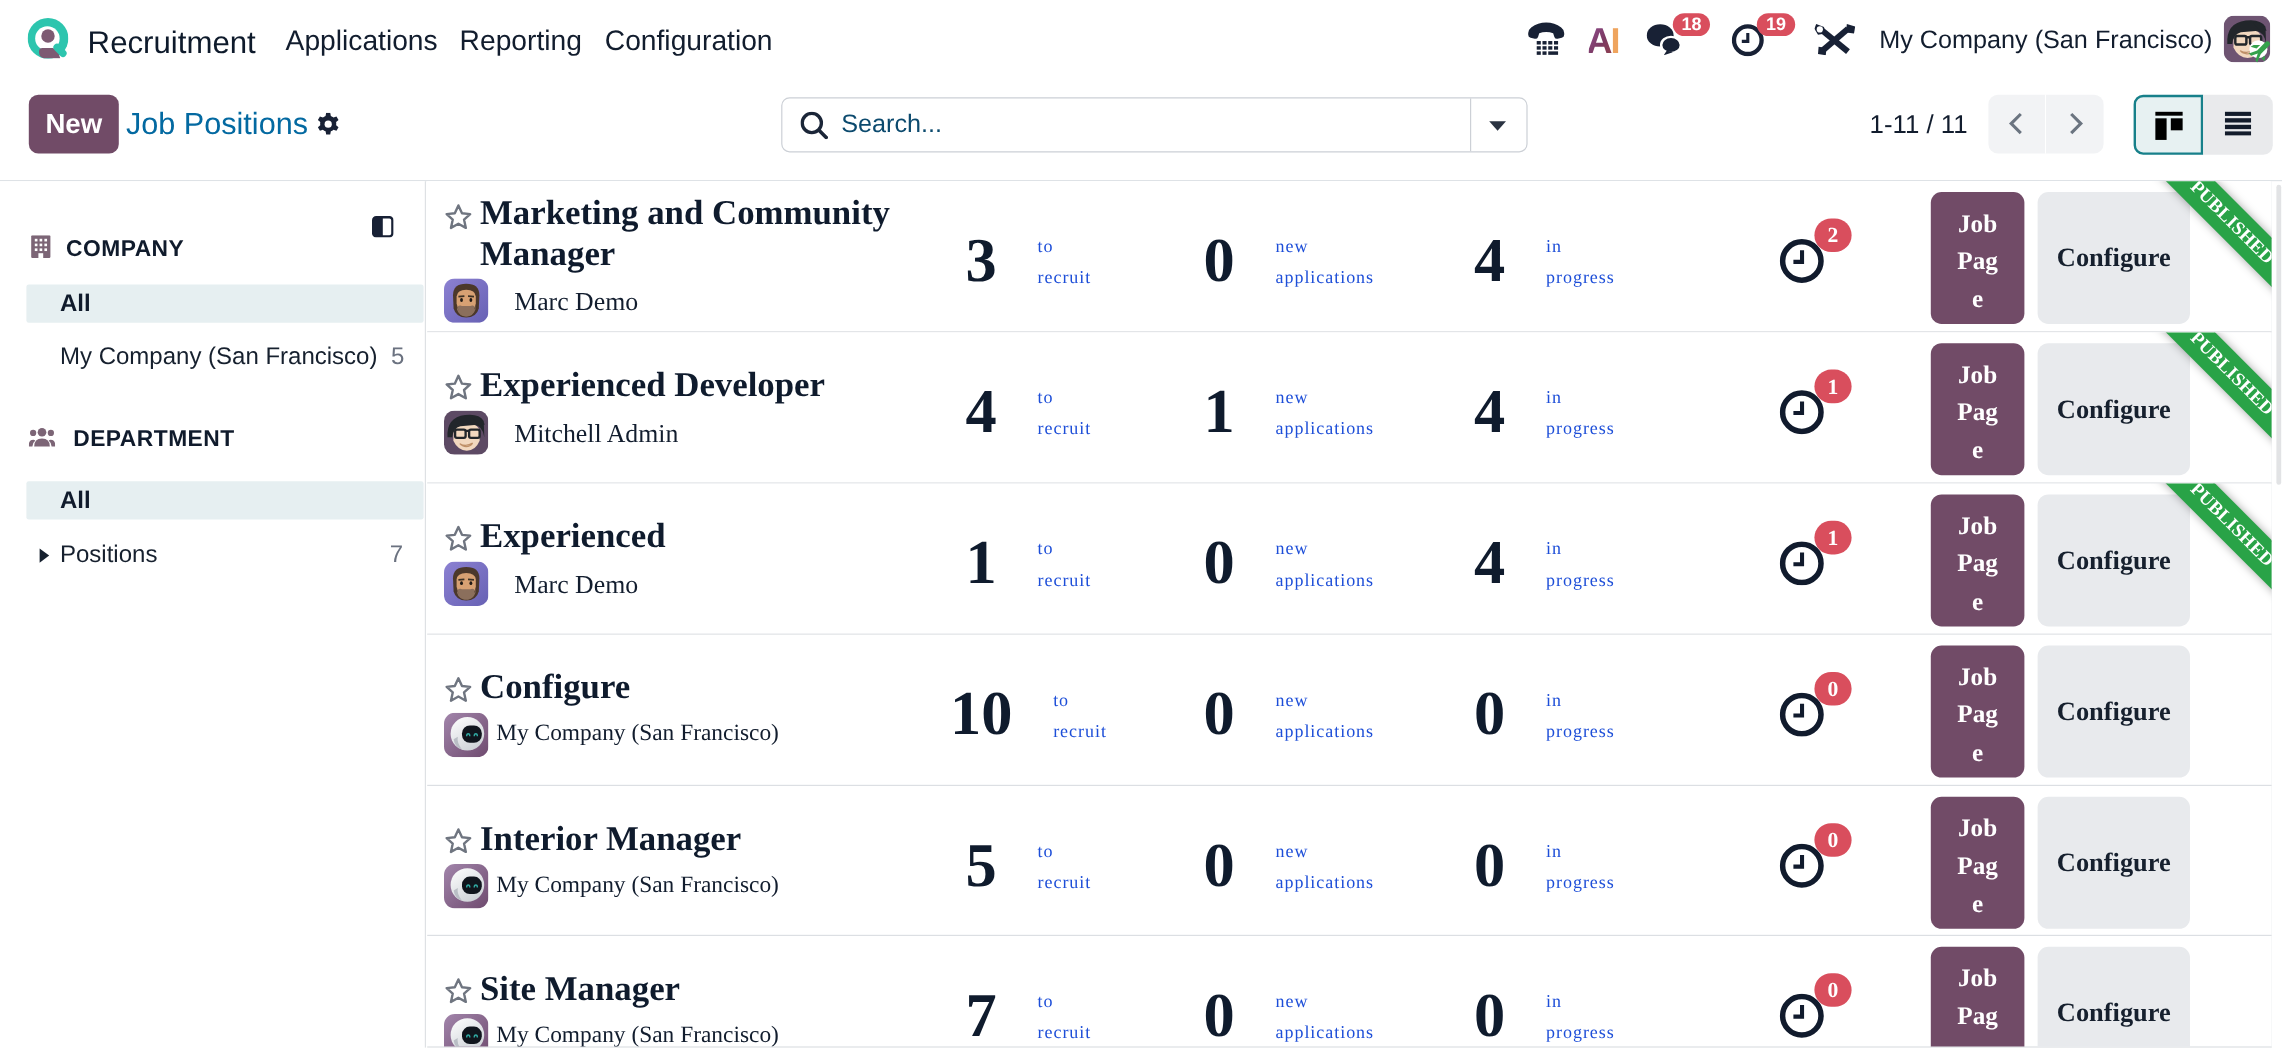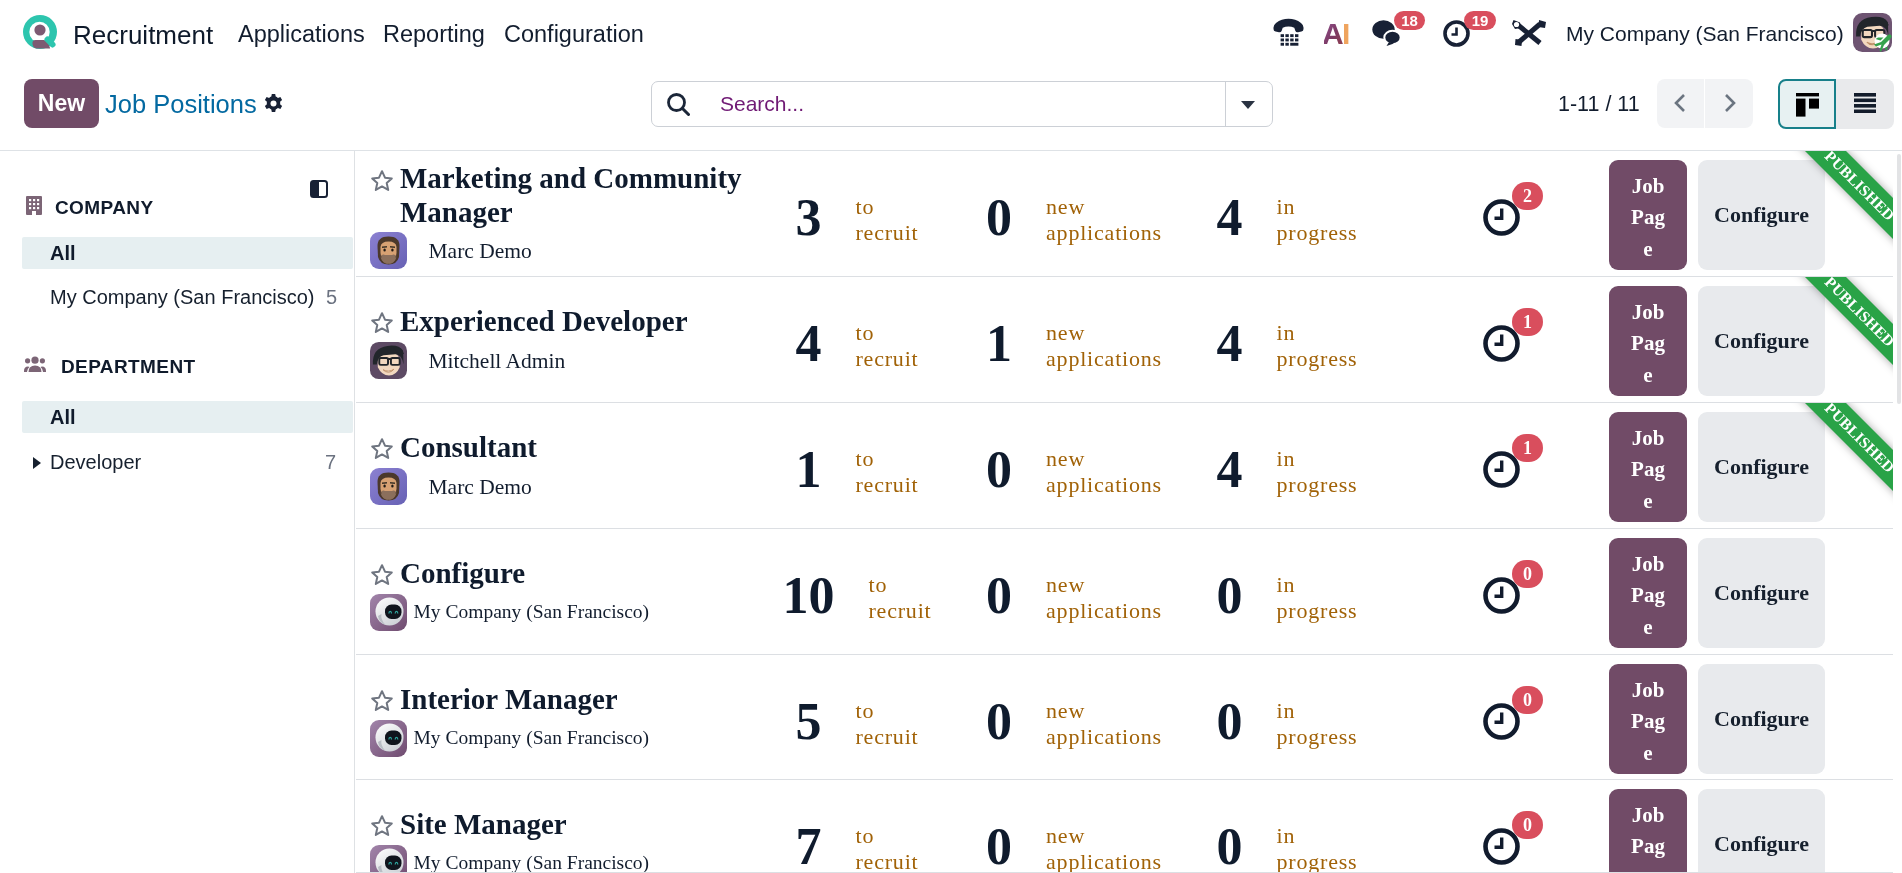--- a/index.html
+++ b/index.html
@@ -15,21 +15,21 @@
 
 .badge-pill { position:absolute; background:#d94e5d; color:#fff; font-size:15px; font-weight:700;
   border-radius:10px; text-align:center; }
 
 
 #cp { position:absolute; left:0; top:66px; width:1902px; height:85px; background:#fff; border-bottom:1px solid #dee2e6; }
 #btn-new { position:absolute; left:24px; top:13px; width:75px; height:49px; background:#714B67; color:#fff;
   border-radius:8px; font-size:23px; font-weight:600; text-align:center; line-height:48px; }
 #cp-title { position:absolute; left:105px; top:0; height:85px; line-height:77px; font-size:25.5px; color:#0369a1; }
 #searchbox { position:absolute; left:651px; top:15px; width:622px; height:46px; border:1px solid #ccd0d6; border-radius:7px; background:#fff; }
-#search-ph { position:absolute; left:49px; top:0; height:44px; line-height:44px; font-size:21px; color:#701a75;margin-left:19px; }
+#search-ph { position:absolute; left:49px; top:0; height:44px; line-height:44px; font-size:21px; color:#0c4a6e; }
 #search-split { position:absolute; right:46px; top:0; width:1px; height:44px; background:#ccd0d6; }
 #caret { position:absolute; right:17px; top:19px; width:0; height:0; border-left:7px solid transparent; border-right:7px solid transparent; border-top:8.5px solid #2a3342; }
 #pager-txt { position:absolute; left:1558px; top:0; width:86px; height:85px; line-height:76px; font-size:21.5px; color:#121d2e; text-align:left; }
 .pagebtn { position:absolute; top:13px; width:48px; height:49px; background:#f2f3f5; }
 #btn-prev { left:1657px; border-radius:8px 0 0 8px; border-right:1px solid #fff; }
 #btn-next { left:1705px; border-radius:0 8px 8px 0; }
 .viewbtn { position:absolute; top:13px; width:58px; height:50px; }
 #btn-kanban { left:1778px; background:#e7f1f2; border:2px solid #17808a; border-radius:8px 0 0 8px; }
 #btn-list { left:1836px; background:#e9eaec; border-radius:0 8px 8px 0; }
 
@@ -45,21 +45,21 @@
 #content { position:absolute; left:356px; top:151px; width:1537px; height:722px; background:#fff; border-right:1px solid #dee1e4;font-family:Liberation Serif, serif; }
 .card { position:absolute; left:0; width:1537px; background:#fff; border-bottom:1px solid #dcdfe3; overflow:hidden; }
 .star { position:absolute; left:14px; }
 .title { position:absolute; left:44px; font-size:29px; font-weight:700; color:#0f1b2d; line-height:34px; white-space:nowrap; }
 .avrow { position:absolute; left:14px; height:37px; }
 .avrow img, .avrow svg.av { position:absolute; left:0; top:0; }
 .avname { position:absolute; left:58.5px; top:0; height:37px; line-height:39px; font-size:21.5px; color:#121d2e; white-space:nowrap; }
 .avname.co { left:43.5px; font-size:19.5px; line-height:35px; }
 .stat { position:absolute; top:41px; display:flex; gap:10px; transform:translateX(-50%); }
 .stat .num { font-size:52px; line-height:52px; font-weight:700; color:#0f1b2d; }
-.stat .lbl { font-size:22px; line-height:25.5px; color:#a16207; padding-top:2px; letter-spacing:.8px;margin-left:24px; }
+.stat .lbl { font-size:15px; line-height:25.5px; color:#1d4ed8; padding-top:2px; letter-spacing:.8px;margin-left:24px; }
 .clock { position:absolute; left:1127px; top:48px; }
 .actbadge { position:absolute; left:1156px; top:31px; width:31px; height:28px; background:#d94e5d; color:#fff;
   border-radius:14px; font-size:18px; font-weight:700; text-align:center; line-height:28px; }
 .btn-jobpage { position:absolute; left:1253px; top:9px; width:78px; height:110px; background:#714B67; border-radius:9px;
   color:#fff; font-size:21px; font-weight:600; line-height:31.5px; text-align:center; display:flex; flex-direction:column; justify-content:center; padding-top:6px; }
 .btn-configure { position:absolute; left:1342px; top:9px; width:127px; height:110px; background:#e8eaed; border-radius:9px;
   color:#16202e; font-size:22px; font-weight:600; text-align:center; line-height:110px; }
 .ribbon { position:absolute; left:1409px; top:20px; width:190px; height:29px; line-height:29px; background:#29a347;
   color:#fff; font-size:15.5px; font-weight:700; letter-spacing:.2px; text-align:center; transform:rotate(45deg);
   box-shadow:0 0 8px rgba(0,0,0,.35); }
@@ -241,21 +241,21 @@
       <circle cx="11" cy="4.2" r="3.6"></circle>
       <path d="M4.5 16 Q4.5 9.5 11 9.5 Q17.5 9.5 17.5 16 Z"></path>
       <circle cx="3.6" cy="4.8" r="2.6"></circle>
       <path d="M0 15 Q0 10.5 4 10.5 L5.5 11 Q3 13 3 16 L0 16 Z"></path>
       <circle cx="18.4" cy="4.8" r="2.6"></circle>
       <path d="M22 15 L22 16 L19 16 Q19 13 16.5 11 L18 10.5 Q22 10.5 22 15 Z"></path>
     </g>
   </svg>
   <div class="sp-header" style="left:61px;top:205px">DEPARTMENT</div>
   <div class="sp-item-active" style="top:250px">All</div>
-  <div class="sp-item" style="top:295px">Developer</div>
+  <div class="sp-item" style="top:295px">Positions</div>
   <div class="abs" style="left:33px;top:306px;width:0;height:0;border-top:6px solid transparent;border-bottom:6px solid transparent;border-left:8px solid #16202e;"></div>
   <div class="sp-count" style="top:295px;left:0;width:336px;text-align:right;line-height:32px;">7</div>
 </div>
 
 <div id="content">
     <div class="card" style="top:0px;height:126px">
     <div class="star" style="top:18px"><svg width="24" height="24" viewBox="0 0 24 24">
           <path d="M12 2.2 L15 8.7 L21.8 9.4 L16.7 14 L18.2 20.9 L12 17.4 L5.8 20.9 L7.3 14 L2.2 9.4 L9 8.7 Z" fill="none" stroke="#6f7580" stroke-width="2" stroke-linejoin="round"></path>
         </svg></div>
     <div class="title" style="top:10px">Marketing and Community<br>Manager</div>
@@ -355,21 +355,21 @@
         <div>Pag</div>
         <div>e</div>
       </div>
     <div class="btn-configure">Configure</div>
     <div class="ribbon">PUBLISHED</div>
   </div>
     <div class="card" style="top:252px;height:126px">
     <div class="star" style="top:34px"><svg width="24" height="24" viewBox="0 0 24 24">
           <path d="M12 2.2 L15 8.7 L21.8 9.4 L16.7 14 L18.2 20.9 L12 17.4 L5.8 20.9 L7.3 14 L2.2 9.4 L9 8.7 Z" fill="none" stroke="#6f7580" stroke-width="2" stroke-linejoin="round"></path>
         </svg></div>
-    <div class="title" style="top:26.5px">Consultant</div>
+    <div class="title" style="top:26.5px">Experienced</div>
     <div class="avrow" style="top:65px">
         <svg class="av" width="37" height="37" viewBox="0 0 37 37">
           <defs>
             <clipPath id="cpm">
               <rect width="37" height="37" rx="9"></rect>
             </clipPath>
             <linearGradient id="gm" x1="0" y1="0" x2="1" y2="1">
               <stop offset="0" stop-color="#8c81d2"></stop>
               <stop offset="1" stop-color="#6761b4"></stop>
             </linearGradient>

